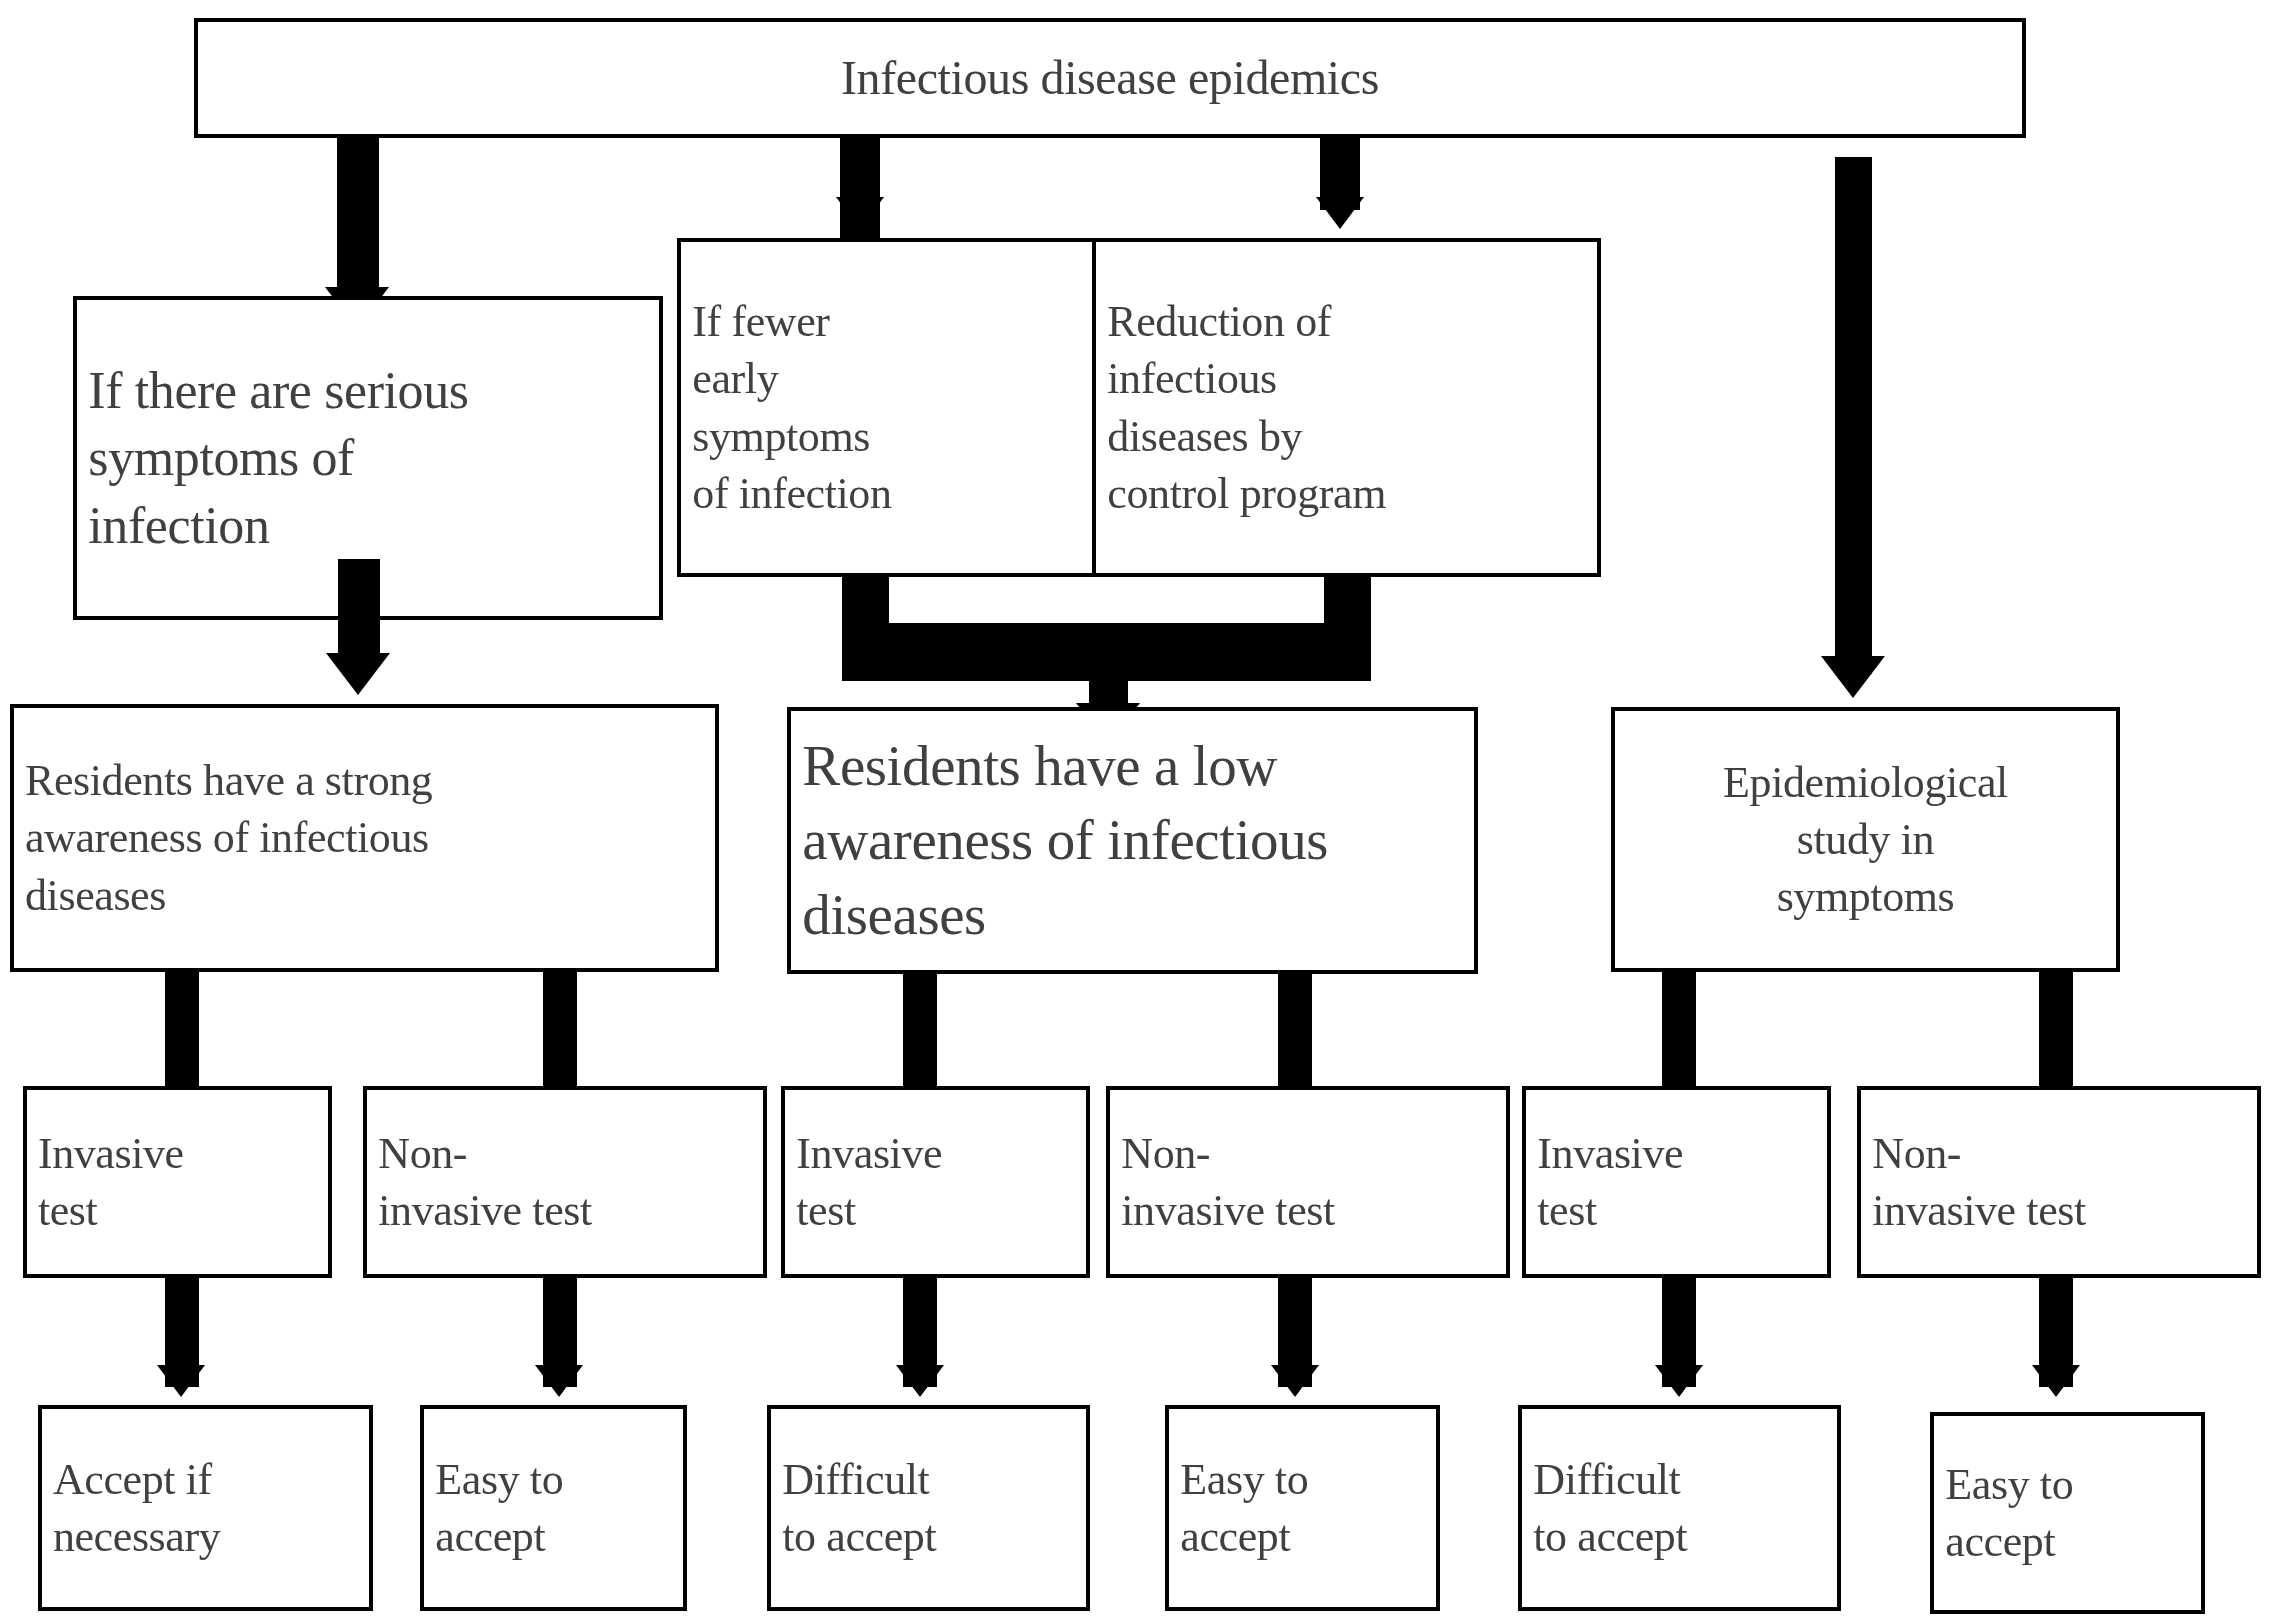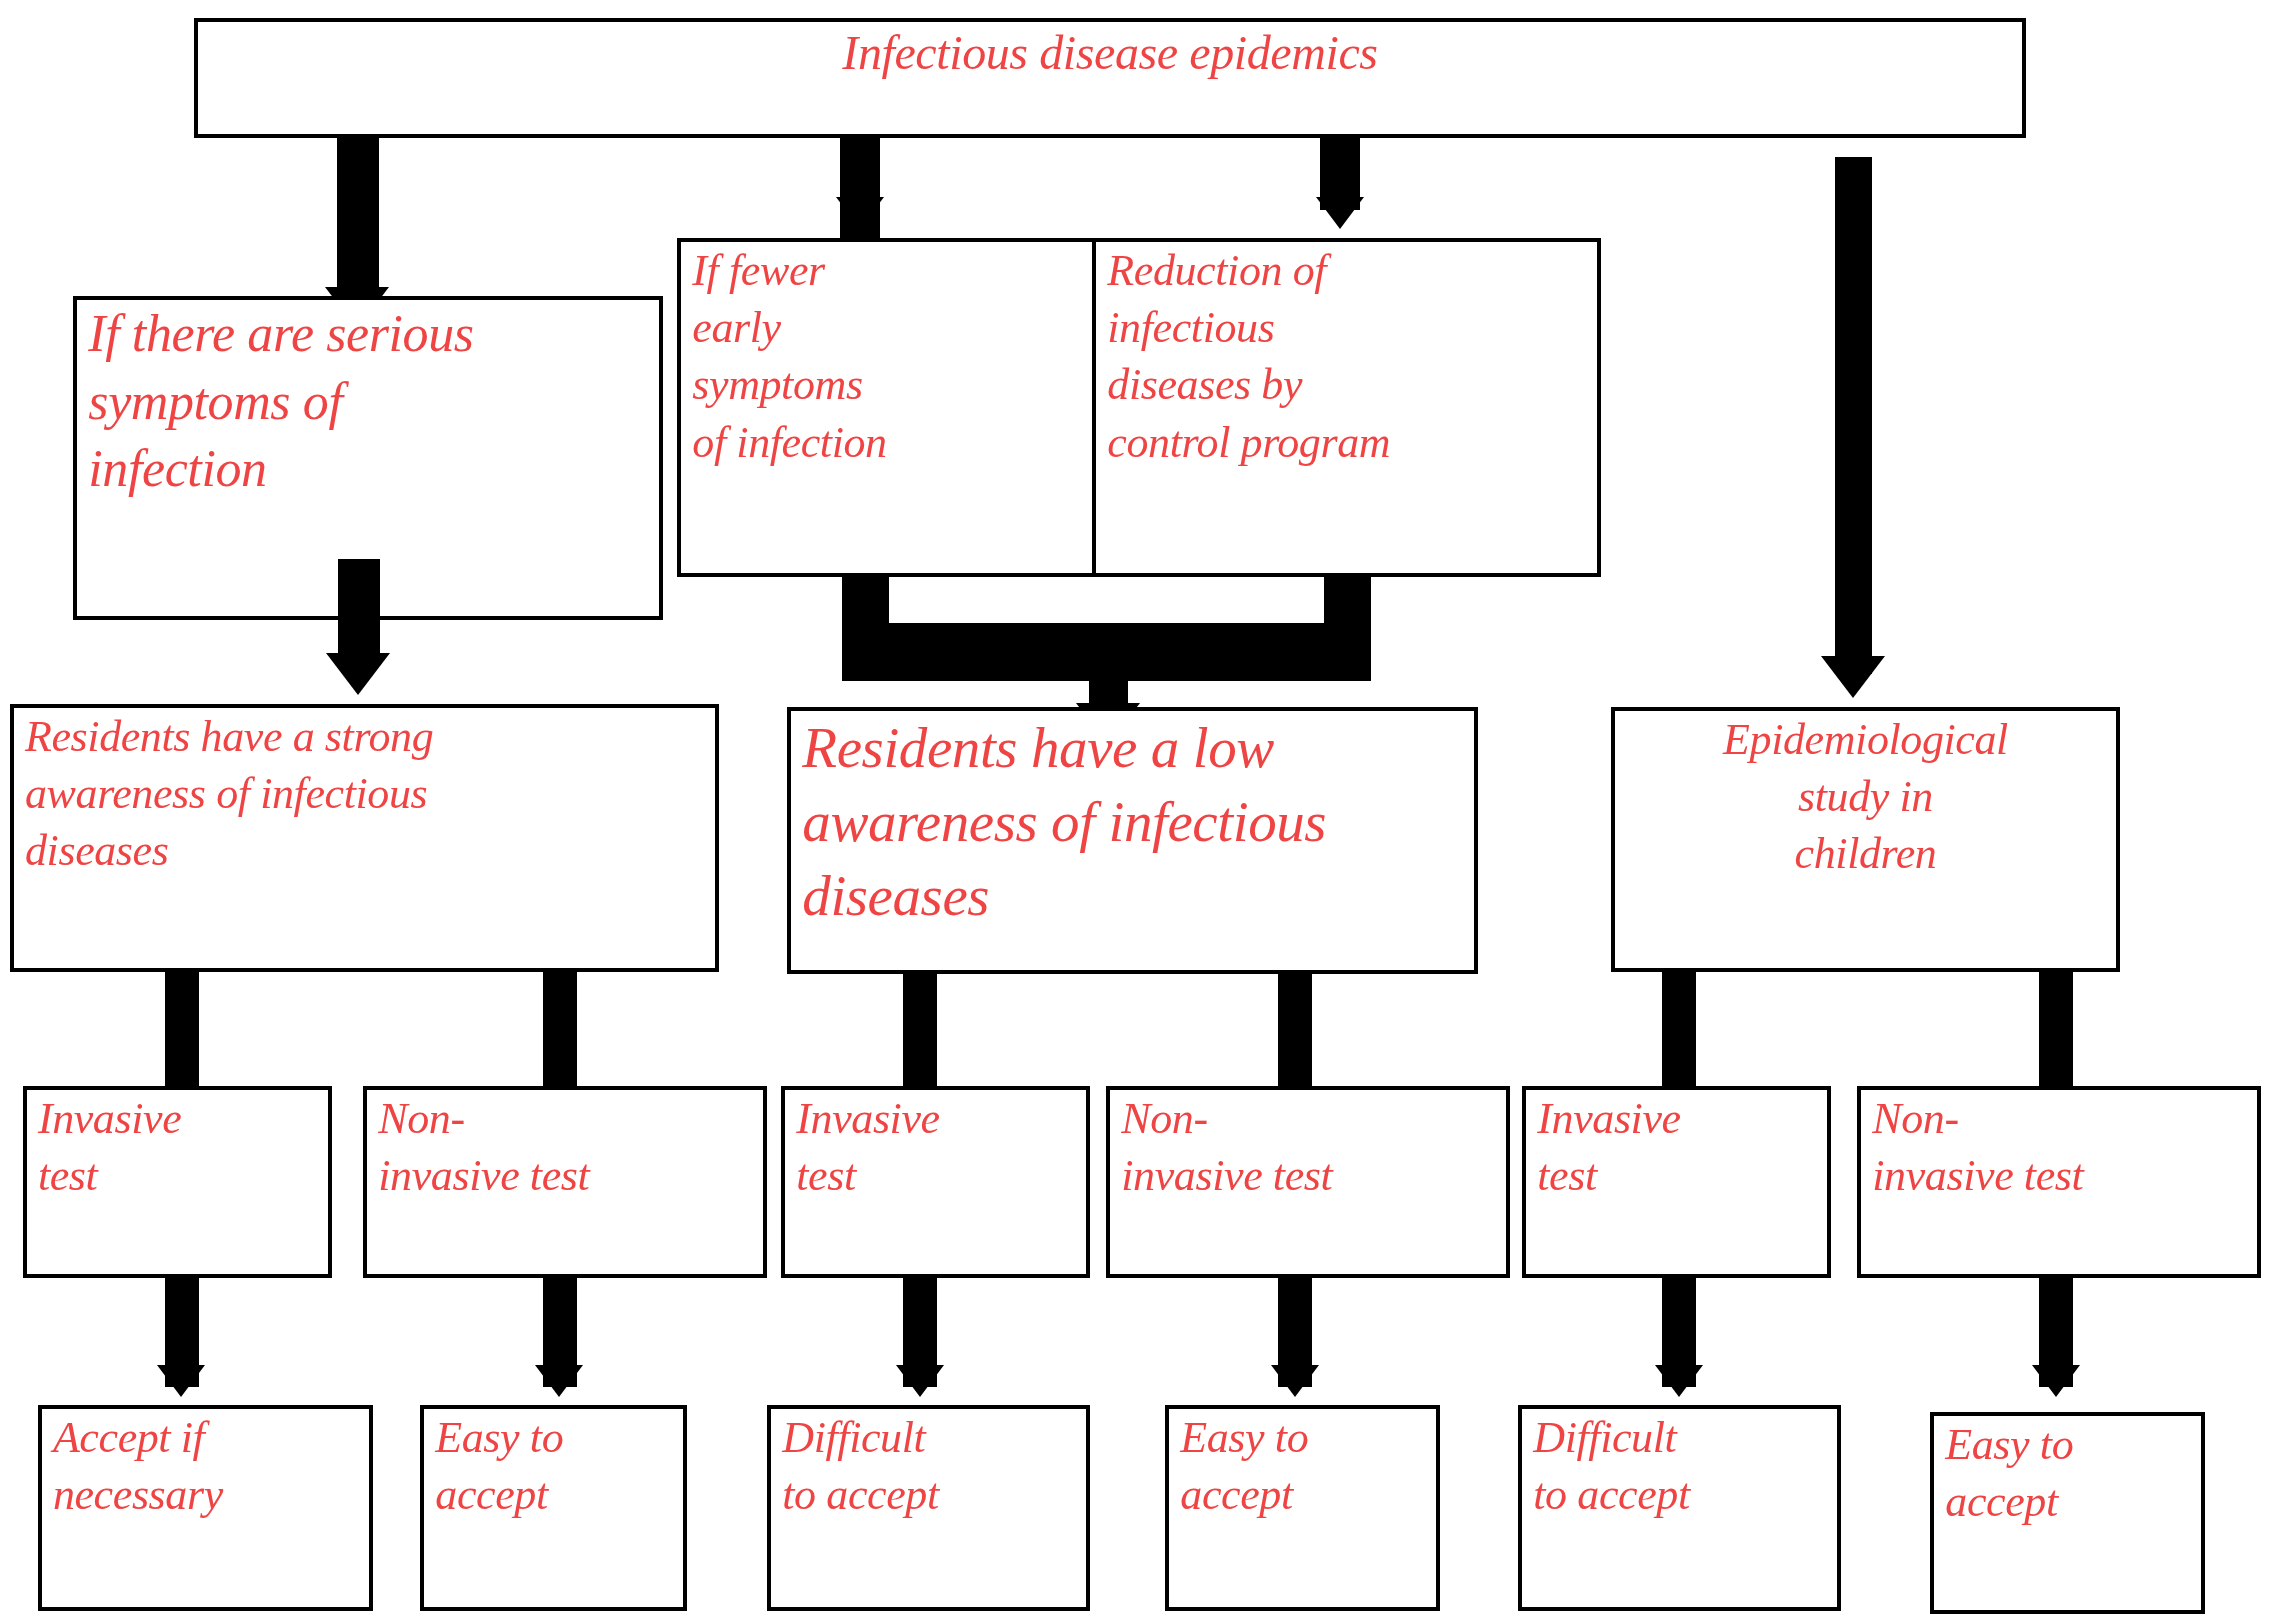--- a/index.html
+++ b/index.html
@@ -13,26 +13,26 @@
     height: 1618px;
     background: #ffffff;
     font-family: "Liberation Serif", "DejaVu Serif", serif;
     overflow: hidden;
   }
   .node {
     position: absolute;
     box-sizing: border-box;
     border: 4px solid #000000;
     background: #ffffff;
-    color: #ef4444;
+    color: #404040;
     display: flex;
     flex-direction: column;
+    justify-content: center;
     line-height: 1.30;
     letter-spacing: -0.4px;
-    font-style: italic;
   }
   .node .txt {
     display: block;
     padding: 0 11.3px;
     white-space: pre-line;
   }
   .align-left  .txt { text-align: left; }
   .align-center .txt { text-align: center; }
 
   
@@ -132,21 +132,21 @@
 
   <div class="node align-left" style="left:787px; top:707px; width:691px; height:267px; font-size:57px;">
     <span class="txt">Residents have a low
 awareness of infectious
 diseases</span>
   </div>
 
   <div class="node align-center" style="left:1611px; top:707px; width:509px; height:265px; font-size:44px;">
     <span class="txt">Epidemiological
 study in
-children</span>
+symptoms</span>
   </div>
 
   <div class="conn">
     <div class="stem" style="left:165px; top:972px; width:34px; height:129px;"></div>
   </div>
   <div class="conn">
     <div class="stem" style="left:543px; top:972px; width:34px; height:129px;"></div>
   </div>
   <div class="conn">
     <div class="stem" style="left:903px; top:973px; width:34px; height:129px;"></div>

